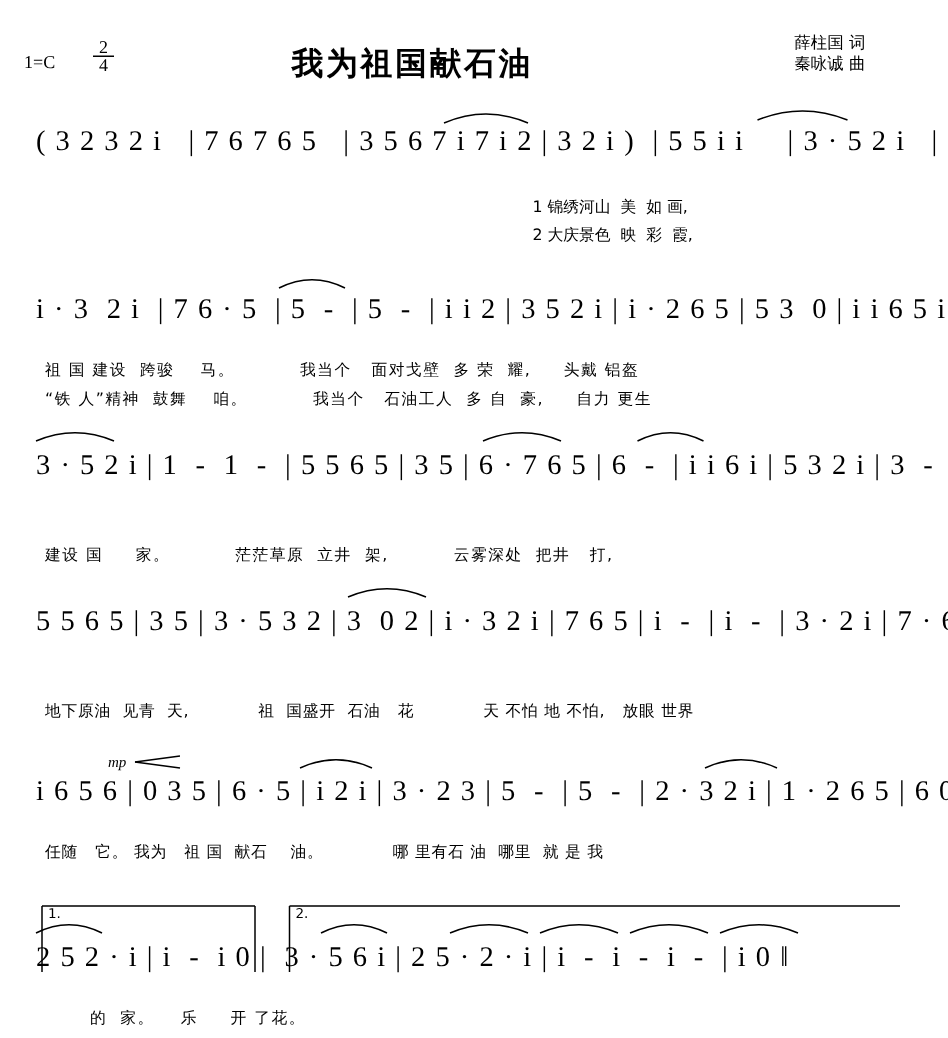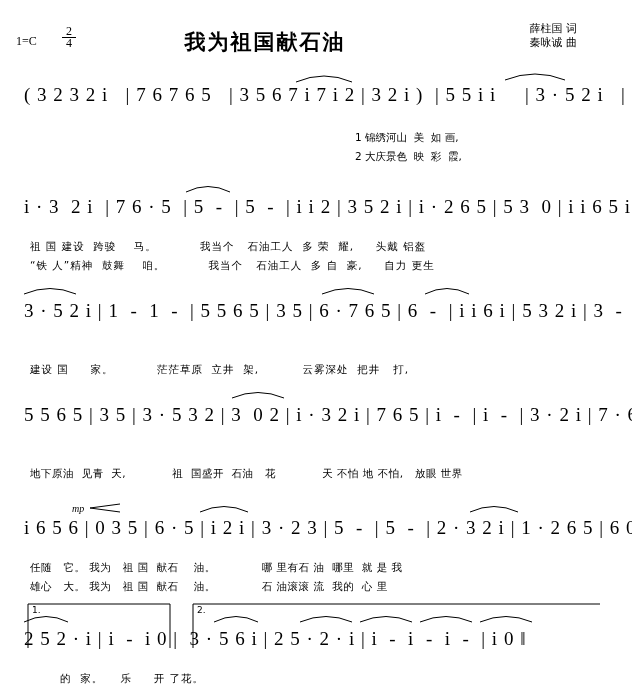--- a/index.html
+++ b/index.html
@@ -19,21 +19,21 @@
     font-size:12px;font-family:"Liberation Serif",serif;
     letter-spacing:0px;
   }
   .timesig{
     position:absolute;left:62px;top:26px;
     font-size:12px;text-align:center;width:14px;line-height:11px;
   }
   .timesig .num{display:block;}
   .timesig .den{display:block;border-top:1px solid #000;}
   .title{
-    position:absolute;left:7px;top:28px;width:516px;text-align:center;
+    position:absolute;left:17px;top:28px;width:516px;text-align:center;
     font-size:21px;font-family:"DejaVu Sans",sans-serif;font-weight:bold;
     letter-spacing:2px;
   }
   .credits{
     position:absolute;right:55px;top:22px;
     font-size:11px;line-height:14px;text-align:left;
     font-family:"DejaVu Sans",sans-serif;
   }
   .credits div{white-space:nowrap;}
 
@@ -77,33 +77,32 @@
   <div class="credits">
     <div>薛柱国 词</div>
     <div>秦咏诚 曲</div>
   </div>
 
   <div class="mline" style="left:24px;top:84px;font-size:19px;letter-spacing:1px;">( 3 2 3 2 i   | 7 6 7 6 5   | 3 5 6 7 i 7 i 2 | 3 2 i )  | 5 5 i i     | 3 · 5 2 i   | 3  -  3 2   |</div>
   <div class="lyr" style="left:355px;top:131px;">1 锦绣河山  美  如 画,</div>
   <div class="lyr" style="left:355px;top:150px;">2 大庆景色  映  彩  霞,</div>
 
   <div class="mline" style="left:24px;top:196px;font-size:19px;letter-spacing:1px;">i · 3  2 i  | 7 6 · 5  | 5  -  | 5  -  | i i 2 | 3 5 2 i | i · 2 6 5 | 5 3  0 | i i 6 5 i |</div>
-  <div class="lyr" style="left:30px;top:240px;letter-spacing:1px;">祖 国 建设  跨骏    马。          我当个   石油工人  多 荣  耀,     头戴 铝盔</div>
+  <div class="lyr" style="left:30px;top:240px;letter-spacing:1px;">祖 国 建设  跨骏    马。          我当个   面对戈壁  多 荣  耀,     头戴 铝盔</div>
   <div class="lyr" style="left:30px;top:259px;letter-spacing:1px;">“铁 人”精神  鼓舞    咱。          我当个   石油工人  多 自  豪,     自力 更生</div>
 
   <div class="mline" style="left:24px;top:300px;font-size:19px;letter-spacing:1px;">3 · 5 2 i | 1  -  1  -  | 5 5 6 5 | 3 5 | 6 · 7 6 5 | 6  -  | i i 6 i | 5 3 2 i | 3  -  3  -  |</div>
   <div class="lyr" style="left:30px;top:363px;letter-spacing:1px;">建设 国     家。          茫茫草原  立井  架,          云雾深处  把井   打,</div>
 
   <div class="mline" style="left:24px;top:404px;font-size:19px;letter-spacing:1px;">5 5 6 5 | 3 5 | 3 · 5 3 2 | 3  0 2 | i · 3 2 i | 7 6 5 | i  -  | i  -  | 3 · 2 i | 7 · 6 5 | 0 i i | 2 i |</div>
   <div class="lyr" style="left:30px;top:467px;letter-spacing:0.5px;">地下原油  见青  天,            祖  国盛开  石油   花            天 不怕 地 不怕,   放眼 世界</div>
 
   <div class="mark" style="left:72px;top:503px;">mp</div>
   <div class="mline" style="left:24px;top:517px;font-size:19px;letter-spacing:1px;">i 6 5 6 | 0 3 5 | 6 · 5 | i 2 i | 3 · 2 3 | 5  -  | 5  -  | 2 · 3 2 i | 1 · 2 6 5 | 6 0 5 | 3 · 5 6 i |</div>
   <div class="lyr" style="left:30px;top:561px;letter-spacing:0.5px;">任随   它。 我为   祖 国  献石    油。            哪 里有石 油  哪里  就 是 我</div>
-  <div class="lyr" style="left:30px;top:580px;letter-spacing:0.5px;">雄心   大。 我为   祖 国  献石    油。            石 油滚滚 流  我的  心 里</div>
 
   <div class="small" style="position:absolute;left:32px;top:605px;">1.</div>
   <div class="small" style="position:absolute;left:197px;top:605px;">2.</div>
   <div class="mline" style="left:24px;top:628px;font-size:19px;letter-spacing:1px;">2 5 2 · i | i  -  i 0 |  3 · 5 6 i | 2 5 · 2 · i | i  -  i  -  i  -  | i 0 ‖</div>
   <div class="lyr" style="left:60px;top:672px;letter-spacing:1px;">的  家。    乐     开 了花。</div>
 
   <svg class="ov" viewBox="0 0 632 692">
     <g fill="none" stroke="#000" stroke-width="1">
 
       <path d="M296,82 q28,-12 56,0"></path>

